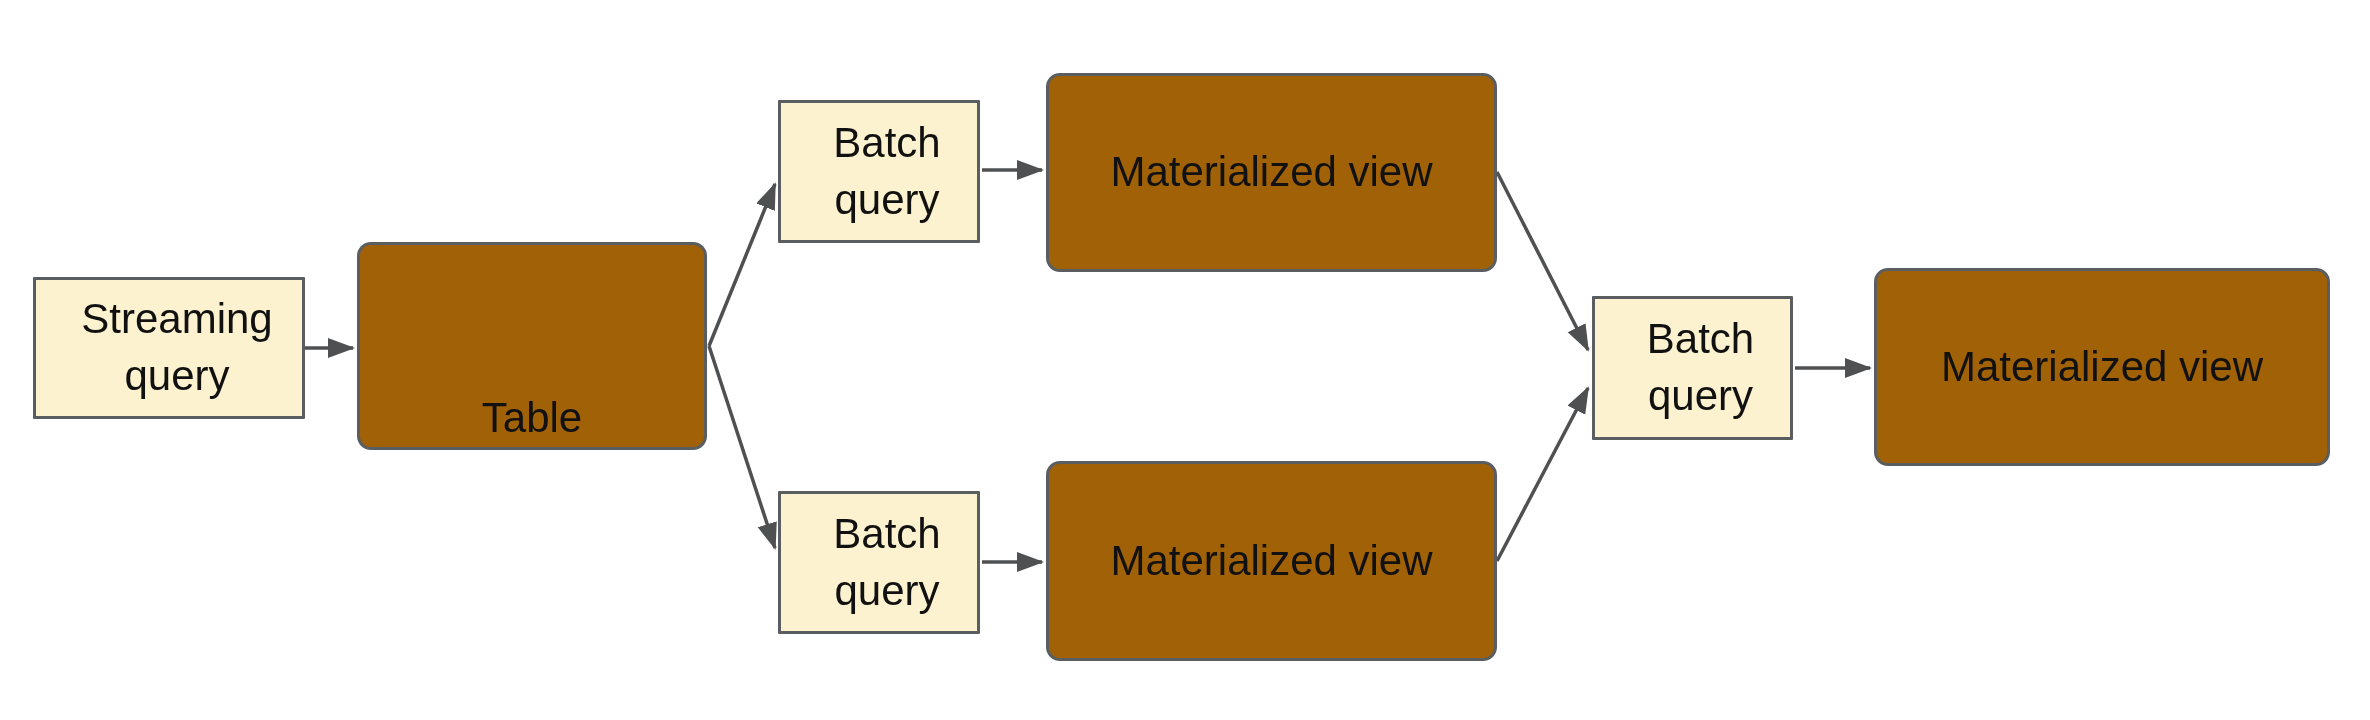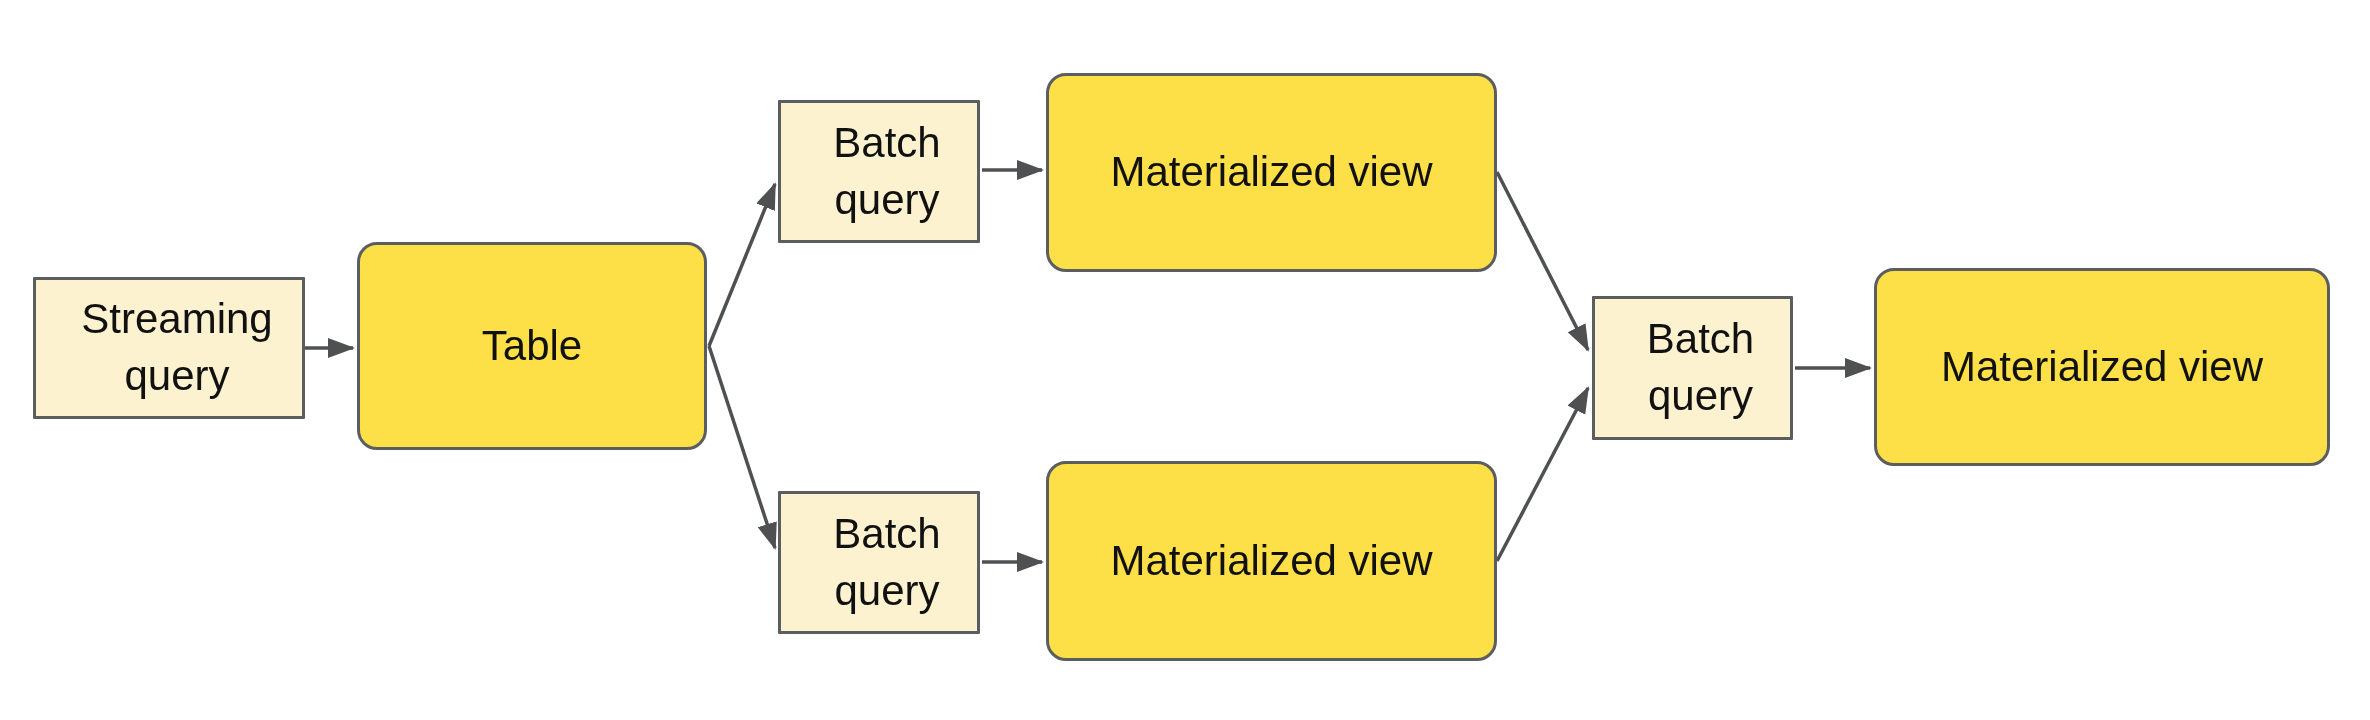--- a/index.html
+++ b/index.html
@@ -27,26 +27,26 @@
     font-size: 42px;
     line-height: 1.35;
     border: 3px solid #5b5e61;
   }
   .node.query {
     background: #fdf2cf;
     border-radius: 1px;
     padding-left: 16px;
   }
   .node.view {
-    background: #fde047;
-    border-radius: 20px;
+    background: #a16207;
+    border-radius: 14px;
   }
   
   .n-streaming   { left: 33px;   top: 277px; width: 272px; height: 142px; justify-content: flex-end; }
-  .n-table       { left: 357px;  top: 242px; width: 350px; height: 208px; }
+  .n-table       { left: 357px;  top: 242px; width: 350px; height: 208px; align-items: flex-end; }
   .n-batch-top   { left: 778px;  top: 100px; width: 202px; height: 143px; }
   .n-mv-top      { left: 1046px; top: 73px;  width: 451px; height: 199px; }
   .n-batch-bot   { left: 778px;  top: 491px; width: 202px; height: 143px; }
   .n-mv-bot      { left: 1046px; top: 461px; width: 451px; height: 200px; }
   .n-batch-final { left: 1592px; top: 296px; width: 201px; height: 144px; }
   .n-mv-final    { left: 1874px; top: 268px; width: 456px; height: 198px; }
 </style>
 </head>
 <body>
 

